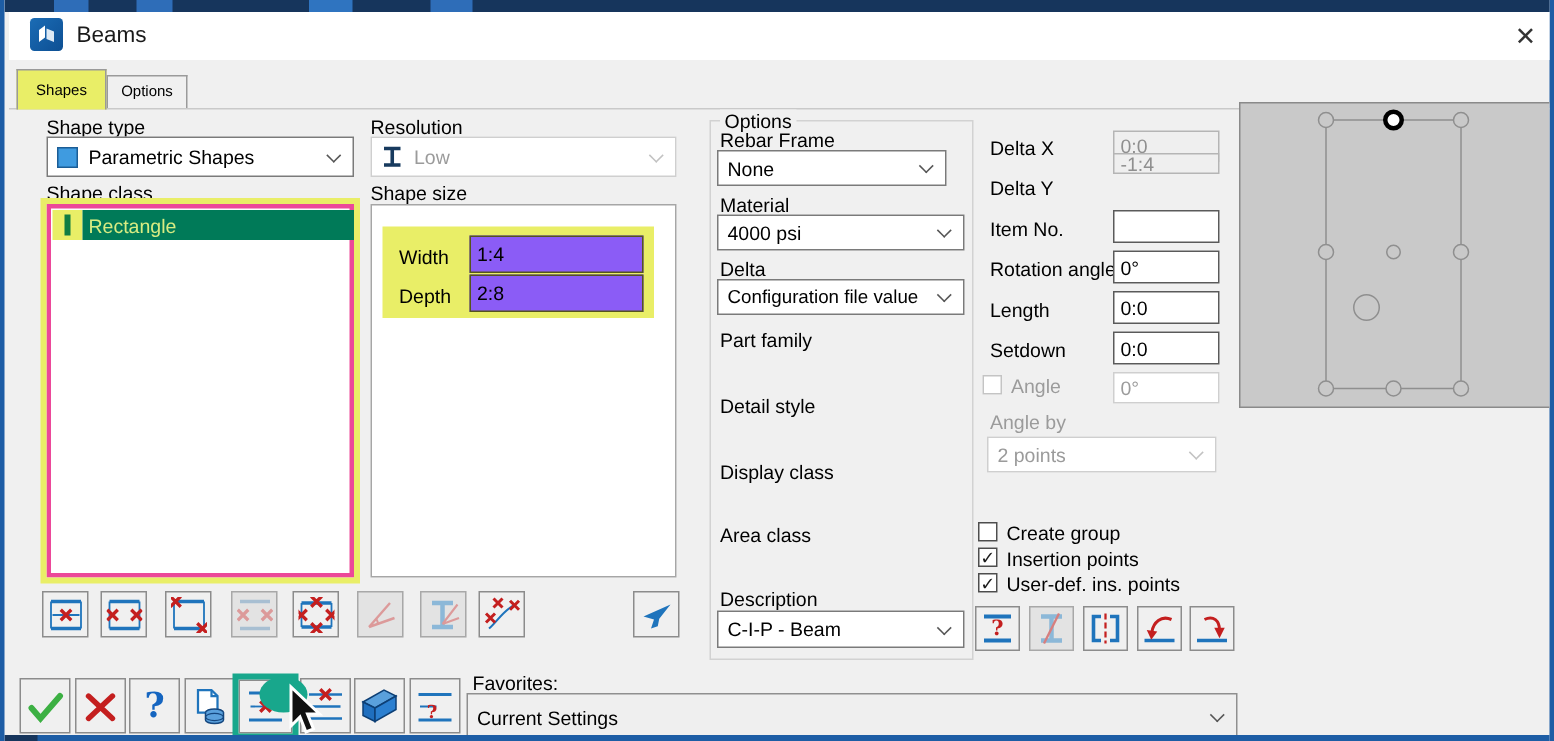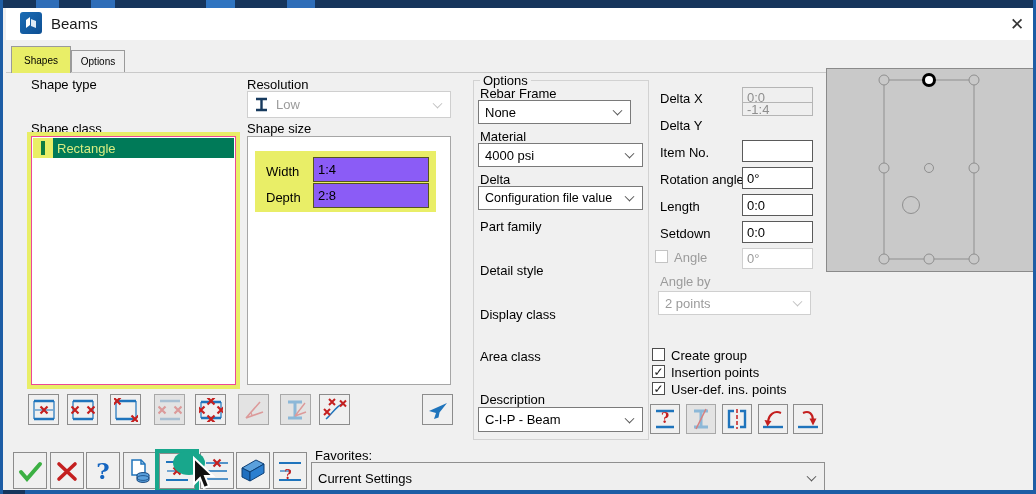--- a/index.html
+++ b/index.html
@@ -45,21 +45,21 @@
     transform:translateY(-70%) rotate(45deg); }
   .dd.dis .chev { border-color:#c2c2c2; }
   .tin { position:absolute; border:1px solid #5a5a5a; background:#fff; font-size:13px;
     font-family:"Liberation Sans",sans-serif; padding:0 4px; color:#000; }
   .tin.dis { background:#efefef; border-color:#b5b5b5; color:#8f8f8f; }
   .tin.dis2 { background:#fff; border-color:#cfcfcf; color:#9b9b9b; }
   .tin.yellow { background:#8b5cf6; border-color:#55551e; }
 
   
   .hl { outline:4px solid #e9ee67; }
-  .list { left:28px; top:136px; width:205px; height:249px; background:#fff; border:1px solid #ec4899; }
+  .list { left:28px; top:136px; width:205px; height:249px; background:#fff; border:3px solid #ec4899; }
   .lrow { position:absolute; left:1px; width:201px; height:20px; display:flex; align-items:center; }
   .lrow .ic { width:20px; display:flex; justify-content:center; }
   .sel-bg { position:absolute; left:20px; right:0; top:0; bottom:0; background:#007a58; }
   .sel-txt { position:relative; color:#d8ec82; font-size:13px; padding-left:4px; }
   .row2-txt { font-size:13px; font-weight:bold; color:#000; padding-left:4px; }
   .greenbar { width:4px; height:14px; background:#0e7d43; }
   .bluedot { width:13px; height:13px; border-radius:50%; background:#1f7ae0; }
   .row1-icbg { position:absolute; left:0; top:0; width:20px; height:20px; background:#e9ee67; }
 
   
@@ -108,20 +108,25 @@
     </div>
     <div class="abs title-text" style="left:45px;top:7px;">Beams</div>
     <div class="abs close-x" style="left:997px;top:3px;">✕</div>
   </div>
 
   <div class="abs tab active">Shapes</div>
   <div class="abs tab inactive">Options</div>
   <div class="abs tabline"></div>
 
   <div class="abs lbl" style="left:28px;top:77px;">Shape type</div>
+  <div class="dd" style="left:28px;top:91px;width:205px;height:27px;">
+    <span style="width:14px;height:14px;background:#3f9be0;border:1px solid #1b5d96;display:inline-block;margin-right:7px;"></span>
+    <span>Parametric Shapes</span>
+    <span class="chev"></span>
+  </div>
 
   <div class="abs lbl" style="left:244px;top:77px;">Resolution</div>
   <div class="dd dis" style="left:244px;top:91px;width:204px;height:27px;">
     <span style="margin-right:7px;display:inline-block;">
       <svg width="15" height="15" viewBox="0 0 15 15">
         <path d="M2,2 H13 M2,13 H13 M7.5,2 V13" stroke="#173a5e" stroke-width="2.4" fill="none"></path>
       </svg>
     </span>
     <span>Low</span>
     <span class="chev"></span>

